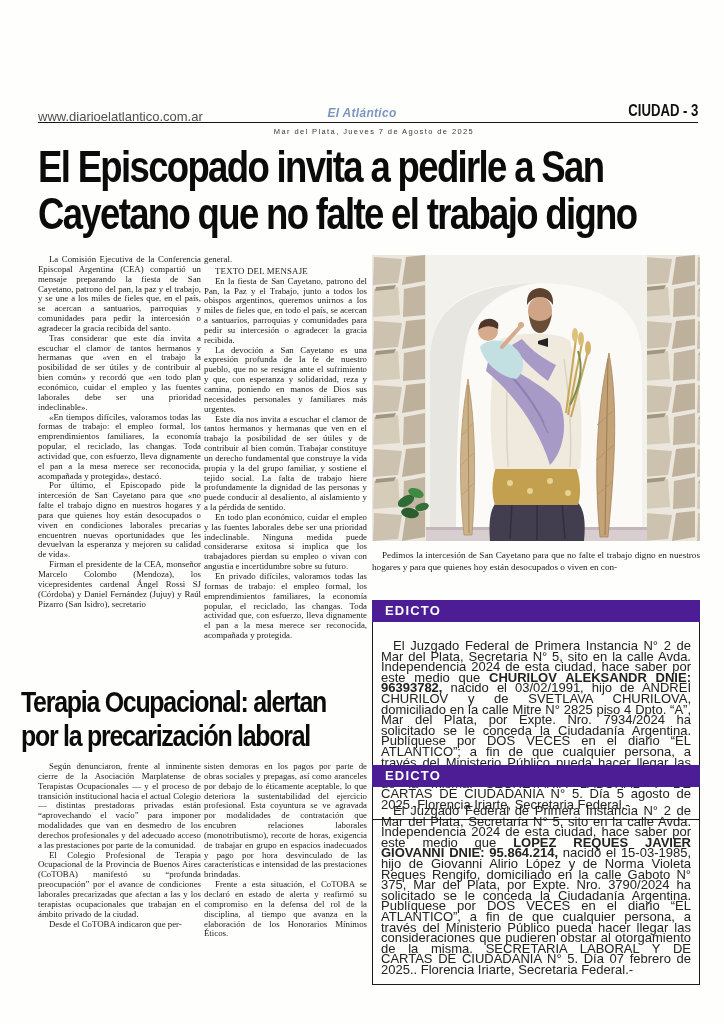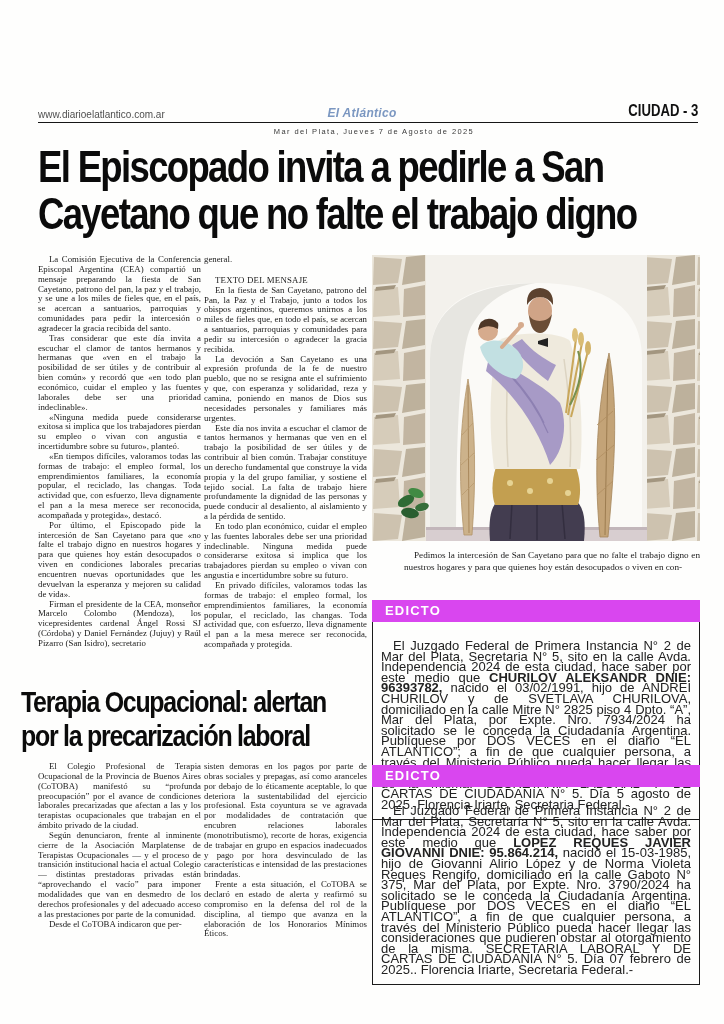--- a/index.html
+++ b/index.html
@@ -1,20 +1,20 @@
 <!DOCTYPE html>
 <html lang="es"><head>
 <meta charset="utf-8">
 <style>
   html,body{margin:0;padding:0;background:#e9e9e9;}
   .page{position:relative;width:724px;height:1024px;background:#fefefd;overflow:hidden;
         font-family:"Liberation Serif",serif;color:#1a1a1a;margin:0 auto;}
   
   .site-url{position:absolute;left:38px;top:109px;font-family:"Liberation Sans",sans-serif;
-            font-size:10px;color:#4f4f4f;text-align:right;}
+            font-size:13px;color:#4f4f4f;text-align:right;}
   .logo{position:absolute;left:0;right:0;top:106px;text-align:center;
         font-family:"Liberation Sans",sans-serif;font-style:italic;font-weight:bold;
         font-size:12px;color:#7b97c1;letter-spacing:.3px;}
   .section-label{position:absolute;right:26px;top:102px;font-family:"Liberation Sans",sans-serif;
         font-weight:bold;font-size:16px;color:#111;transform:scaleX(.82);transform-origin:100% 50%;}
   .header-rule{position:absolute;left:38px;right:26px;top:122px;border-top:1.6px solid #161616;}
   .dateline{position:absolute;left:0;right:0;top:127px;text-align:center;
         font-family:"Liberation Sans",sans-serif;font-size:7.5px;letter-spacing:1.4px;color:#3a3a3a;margin-left:24px;}
   
   .headline{position:absolute;left:38px;top:143px;width:662px;color:#0b0b0b;}
@@ -23,34 +23,34 @@
         transform-origin:0 50%;}
   .headline2{position:absolute;left:21px;top:685px;width:330px;color:#0b0b0b;}
   .headline2 .hl-line{font-family:"Liberation Sans",sans-serif;font-weight:bold;font-size:30px;
         line-height:34px;letter-spacing:-1.5px;white-space:nowrap;transform:scaleX(.83);
         transform-origin:0 50%;}
   
   .col{position:absolute;width:163px;text-align:justify;font-size:8.8px;line-height:9.85px;
        overflow:hidden;}
   .col p{margin:0;text-indent:11px;}
   .col p.noindent{text-indent:0;}
-  .col p.subhead{margin-top:11px;text-indent:11px;letter-spacing:.2px;}
+  .col p.subhead{margin-top:2px;text-indent:11px;letter-spacing:.2px;}
   .a1c1{left:38px;top:255px;height:436px;}
   .a1c2{left:204px;top:255px;height:436px;}
   .a2c1{left:38px;top:762px;height:256px;}
   .a2c2{left:204px;top:762px;height:256px;}
   
   .photo{position:absolute;left:372px;top:255px;width:328px;height:286px;}
   .caption{position:absolute;left:372px;top:549px;width:328px;display:flex;gap:10px;}
-  .caption div{flex:1;text-align:justify;font-size:9.2px;line-height:12px;margin-left:32px;}
+  .caption div{flex:1;text-align:justify;font-size:9.2px;line-height:12px;}
   .caption .capL{text-indent:10px;}
   
   .edicto{position:absolute;left:372px;width:328px;}
   .edicto.e0{top:600px;} .edicto.e1{top:765px;}
-  .edicto-bar{height:22px;line-height:22px;background:#d946ef;color:#fff;
+  .edicto-bar{height:22px;line-height:22px;background:#4c1d95;color:#fff;
       font-family:"Liberation Sans",sans-serif;font-weight:bold;font-size:13px;
       letter-spacing:1.2px;padding-left:13px;box-sizing:border-box;}
   .edicto-body{border:1.6px solid #1b1b1b;border-top:0;padding:19px 8px 8px;
       font-family:"Liberation Sans",sans-serif;font-size:13px;line-height:10.6px;
       text-align:justify;text-indent:12px;color:#222;}
   .edicto-body b{font-weight:bold;}
 </style>
 </head>
 <body>
 
@@ -63,21 +63,20 @@
   <div class="dateline">Mar del Plata, Jueves 7 de Agosto de 2025</div>
 
   <div class="headline">
     <div class="hl-line">El Episcopado invita a pedirle a San</div>
     <div class="hl-line">Cayetano que no falte el trabajo digno</div>
   </div>
 
   <div class="col a1c1">
     <p>La Comisión Ejecutiva de la Conferencia Episcopal Argentina (CEA) compartió un mensaje preparando la fiesta de San Cayetano, patrono del pan, la paz y el trabajo, y se une a los miles de fieles que, en el país, se acercan a santuarios, parroquias y comunidades para pedir la intercesión o agradecer la gracia recibida del santo.</p>
     <p>Tras considerar que este día invita a escuchar el clamor de tantos hermanos y hermanas que «ven en el trabajo la posibilidad de ser útiles y de contribuir al bien común» y recordó que «en todo plan económico, cuidar el empleo y las fuentes laborales debe ser una prioridad indeclinable».</p>
-    <p>«Ninguna medida puede considerarse exitosa si implica que los trabajadores pierdan su empleo o vivan con angustia e incertidumbre sobre su futuro», planteó.</p>
     <p>«En tiempos difíciles, valoramos todas las formas de trabajo: el empleo formal, los emprendimientos familiares, la economía popular, el reciclado, las changas. Toda actividad que, con esfuerzo, lleva dignamente el pan a la mesa merece ser reconocida, acompañada y protegida», destacó.</p>
     <p>Por último, el Episcopado pide la intercesión de San Cayetano para que «no falte el trabajo digno en nuestros hogares y para que quienes hoy están desocupados o viven en condiciones laborales precarias encuentren nuevas oportunidades que les devuelvan la esperanza y mejoren su calidad de vida».</p>
     <p>Firman el presidente de la CEA, monseñor Marcelo Colombo (Mendoza), los vicepresidentes cardenal Ángel Rossi SJ (Córdoba) y Daniel Fernández (Jujuy) y Raúl Pizarro (San Isidro), secretario</p>
   </div>
 
   <div class="col a1c2">
     <p class="noindent">general.</p>
     <p class="subhead">TEXTO DEL MENSAJE</p>
     <p>En la fiesta de San Cayetano, patrono del Pan, la Paz y el Trabajo, junto a todos los obispos argentinos, queremos unirnos a los miles de fieles que, en todo el país, se acercan a santuarios, parroquias y comunidades para pedir su intercesión o agradecer la gracia recibida.</p>
     <p>La devoción a San Cayetano es una expresión profunda de la fe de nuestro pueblo, que no se resigna ante el sufrimiento y que, con esperanza y solidaridad, reza y camina, poniendo en manos de Dios sus necesidades personales y familiares más urgentes.</p>
@@ -186,22 +185,22 @@
     <div class="edicto-bar">EDICTO</div>
     <div class="edicto-body"><span>El Juzgado Federal de Primera Instancia N° 2 de Mar del Plata, Secretaría N° 5, sito en la calle Avda. Independencia 2024 de esta ciudad, hace saber por este medio que </span><b>LOPEZ REQUES JAVIER GIOVANNI DNIE: 95.864.214,</b><span> nacido el 15-03-1985, hijo de Giovanni Alirio López y de Norma Violeta Reques Rengifo, domiciliado en la calle Gaboto N° 375, Mar del Plata, por Expte. Nro. 3790/2024 ha solicitado se le conceda la Ciudadanía Argentina. Publíquese por DOS VECES en el diario “EL ATLANTICO”, a fin de que cualquier persona, a través del Ministerio Público pueda hacer llegar las consideraciones que pudieren obstar al otorgamiento de la misma. SECRETARIA LABORAL Y DE CARTAS DE CIUDADANIA N° 5. Día 07 febrero de 2025.. Florencia Iriarte, Secretaria Federal.-</span></div>
   </div>
 
   <div class="headline2">
     <div class="hl-line">Terapia Ocupacional: alertan</div>
     <div class="hl-line">por la precarización laboral</div>
   </div>
 
   <div class="col a2c1">
+    <p>Según denunciaron, frente al inminente cierre de la Asociación Marplatense de Terapistas Ocupacionales — y el proceso de transición institucional hacia el actual Colegio — distintas prestadoras privadas están “aprovechando el vacío” para imponer modalidades que van en desmedro de los derechos profesionales y del adecuado acceso a las prestaciones por parte de la comunidad.</p>
     <p>El Colegio Profesional de Terapia Ocupacional de la Provincia de Buenos Aires (CoTOBA) manifestó su “profunda preocupación” por el avance de condiciones laborales precarizadas que afectan a las y los terapistas ocupacionales que trabajan en el ámbito privado de la ciudad.</p>
-    <p>Según denunciaron, frente al inminente cierre de la Asociación Marplatense de Terapistas Ocupacionales — y el proceso de transición institucional hacia el actual Colegio — distintas prestadoras privadas están “aprovechando el vacío” para imponer modalidades que van en desmedro de los derechos profesionales y del adecuado acceso a las prestaciones por parte de la comunidad.</p>
     <p>Desde el CoTOBA indicaron que per-</p>
   </div>
 
   <div class="col a2c2">
     <p class="noindent">sisten demoras en los pagos por parte de obras sociales y prepagas, así como aranceles por debajo de lo éticamente aceptable, lo que deteriora la sustentabilidad del ejercicio profesional. Esta coyuntura se ve agravada por modalidades de contratación que encubren relaciones laborales (monotributismo), recorte de horas, exigencia de trabajar en grupo en espacios inadecuados y pago por hora desvinculado de las características e intensidad de las prestaciones brindadas.</p>
     <p>Frente a esta situación, el CoTOBA se declaró en estado de alerta y reafirmó su compromiso en la defensa del rol de la disciplina, al tiempo que avanza en la elaboración de los Honorarios Mínimos Éticos.</p>
   </div>
 
 </div>
 

